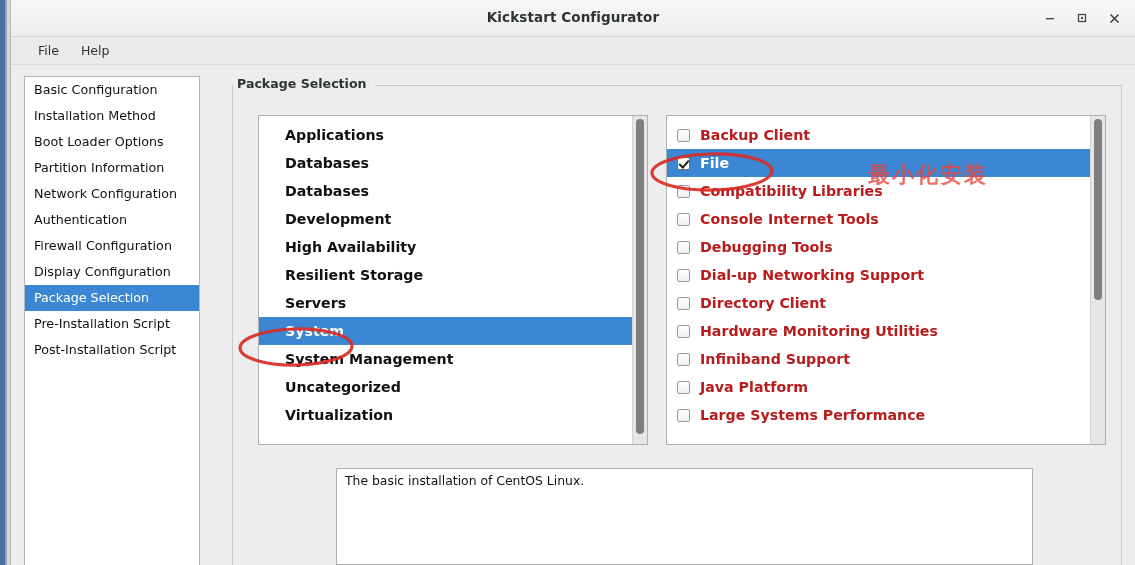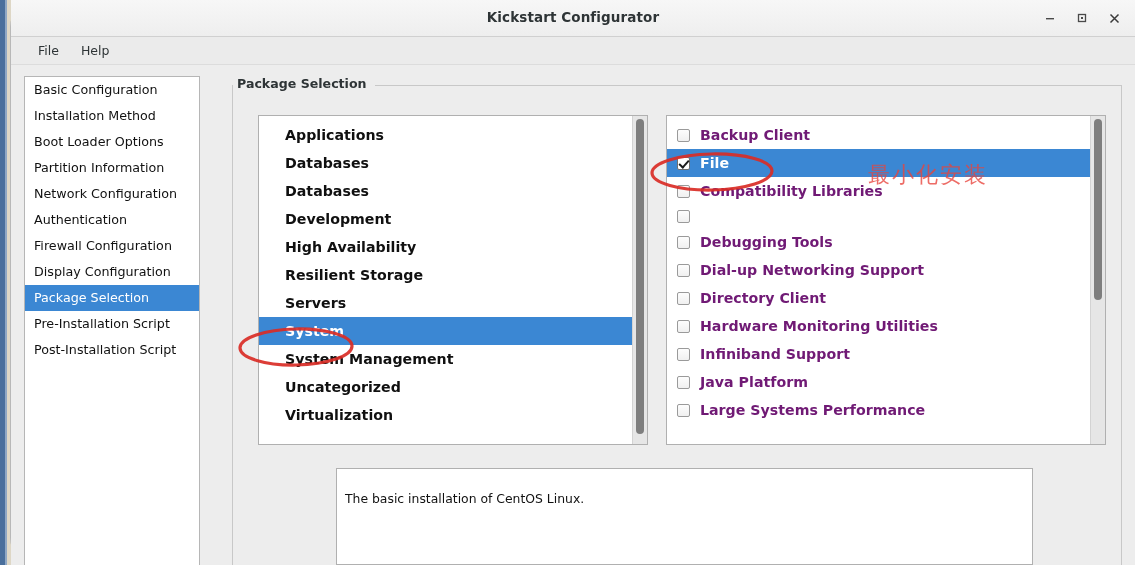--- a/index.html
+++ b/index.html
@@ -34,21 +34,20 @@
   
   .window {
     position: absolute;
     left: 10px;
     top: 0px;
     width: 1125px;
     height: 565px;
     background: #ededed;
     border-left: 1px solid #b8b8b8;
     box-sizing: border-box;
-    border-radius: 27px;
   }
 
   
   .titlebar {
     position: relative;
     height: 36px;
     background: linear-gradient(to bottom, #f7f7f7 0%, #eeeeee 100%);
     border-bottom: 1px solid #d0d0d0;
     display: flex;
     align-items: center;
@@ -206,21 +205,21 @@
   }
   .list-row.selected {
     background: #3b87d3;
     color: #ffffff;
   }
 
   
   .chk-row {
     font-size: 14.2px;
     font-weight: bold;
-    color: #701a75;
+    color: #b91c1c;
     line-height: 18px;
     padding: 5px 0 5px 10px;
     white-space: nowrap;
     cursor: default;
     display: flex;
     align-items: center;
     gap: 10px;
   }
   .chk-row.selected {
     background: #3b87d3;
@@ -273,38 +272,38 @@
     width: 697px;
     height: 97px;
     background: #ffffff;
     border: 1px solid #b0b0b0;
     box-sizing: border-box;
     overflow: hidden;
   }
   .desc-text {
     font-size: 12.4px;
     color: #111111;
-    padding: 22px 8px;
+    padding: 4px 8px;
     line-height: 16px;
     white-space: pre-wrap;
   }
 
   
   .annot-layer {
     position: absolute;
     left: 0; top: 0;
     width: 1135px; height: 565px;
     pointer-events: none;
     z-index: 50;
   }
   .cjk-annot {
     position: absolute;
     font-family: "DejaVu Sans", "Liberation Sans", sans-serif;
     font-size: 22px;
-    font-weight: normal;
+    font-weight: bold;
     color: #e8443c;
     opacity: 0.78;
     letter-spacing: 2px;
     white-space: nowrap;
   }
 </style>
 </head>
 <body>
 
 <div id="screen">
@@ -414,20 +413,21 @@
                   <div class="chk-row selected">
                     <span class="checkbox checked"></span>
                     <span>File</span>
                   </div>
                   <div class="chk-row">
                     <span class="checkbox"></span>
                     <span>Compatibility Libraries</span>
                   </div>
                   <div class="chk-row">
                     <span class="checkbox"></span>
+                    <span>Console Internet Tools</span>
                   </div>
                   <div class="chk-row">
                     <span class="checkbox"></span>
                     <span>Debugging Tools</span>
                   </div>
                   <div class="chk-row">
                     <span class="checkbox"></span>
                     <span>Dial-up Networking Support</span>
                   </div>
                   <div class="chk-row">

